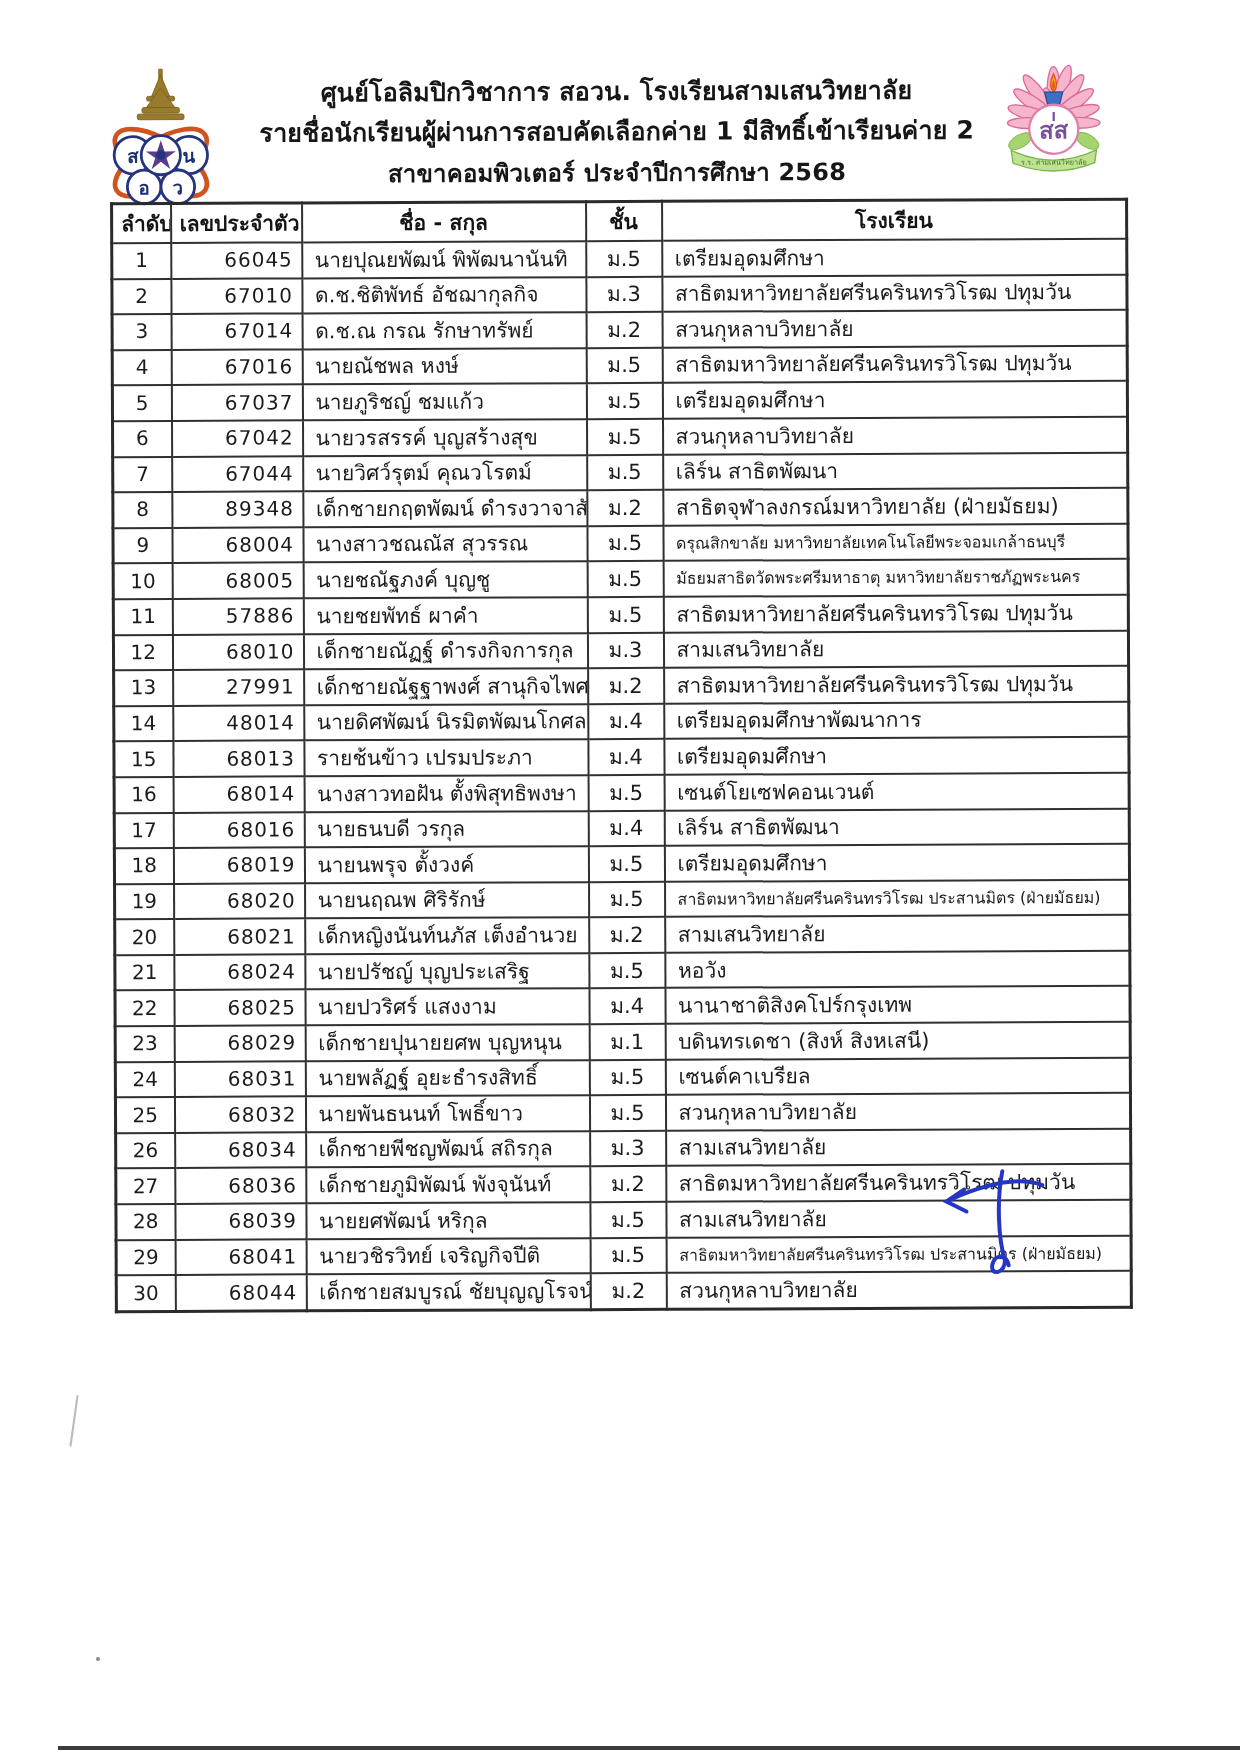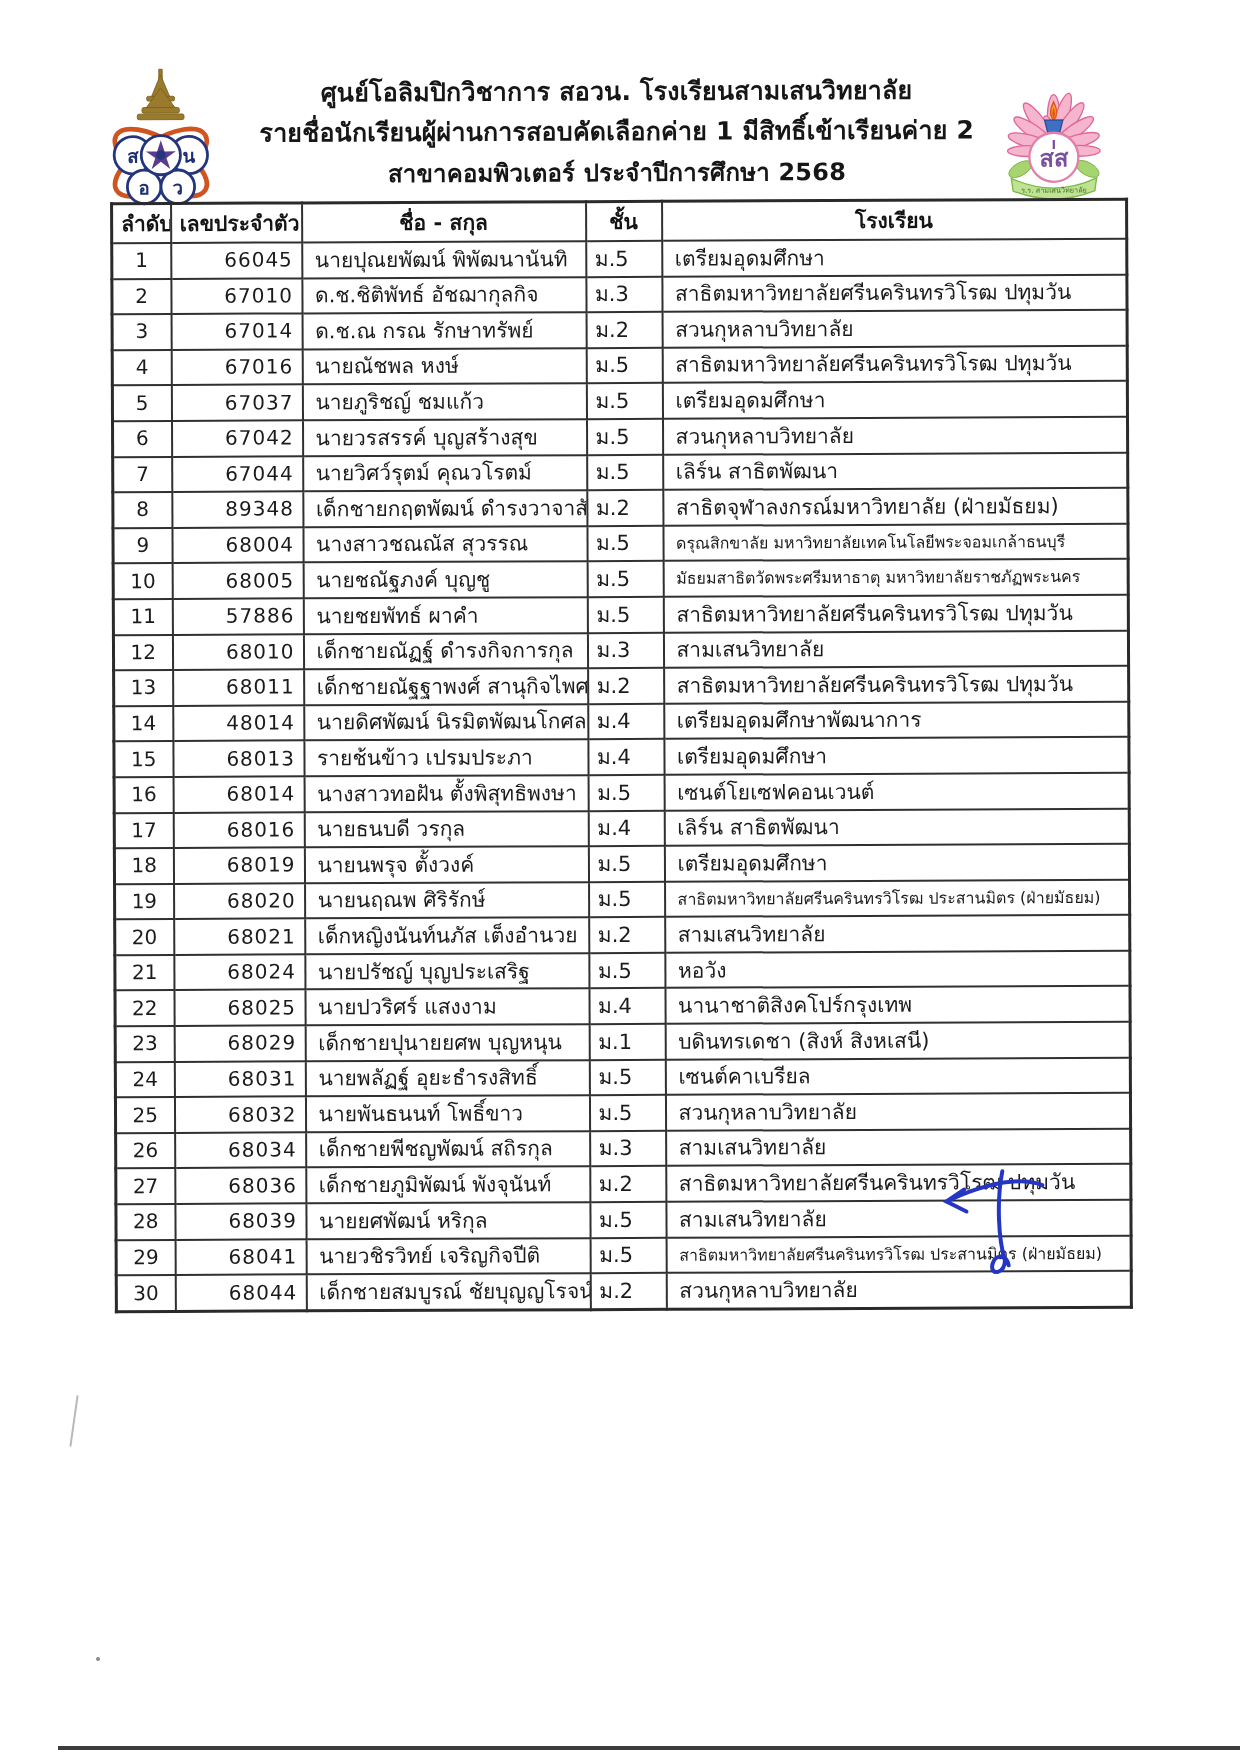--- a/index.html
+++ b/index.html
@@ -10,31 +10,31 @@
   }
   .sheet{position:absolute;inset:0;transform:rotate(-0.25deg);}
   
   .doc-header{position:relative;padding-top:72px;text-align:center;}
   .title-line{font-weight:700;color:#161616;letter-spacing:0.2px;}
   .t1{font-size:25px;line-height:40px;}
   .t2{font-size:25px;line-height:40px;}
   .t3{font-size:24px;line-height:42px;}
   .logo{position:absolute;}
   .logo-left{left:108px;top:62px;width:112px;height:158px;}
-  .logo-right{left:998px;top:72px;width:118px;height:138px;}
+  .logo-right{left:998px;top:44px;width:118px;height:138px;}
   
   .tbl-wrap{position:absolute;left:113px;top:200px;width:1015px;}
   table{border-collapse:collapse;table-layout:fixed;width:100%;}
   th,td{border:2px solid #303030;padding:0 8px;overflow:hidden;white-space:nowrap;}
   th{height:37px;font-size:21px;font-weight:700;text-align:center;color:#141414;}
   td{height:33.6px;font-size:21px;line-height:1.35;color:#1b1b1b;}
   td.c-no{text-align:center;font-size:20px;}
   td.c-id{text-align:right;letter-spacing:1px;font-size:20px;}
   td.c-name{text-align:left;padding-left:12px;}
-  td.c-grade{text-align:left;margin-left:16px;}
+  td.c-grade{text-align:center;margin-left:16px;}
   td.c-school{text-align:left;padding-left:12px;}
   td.c-school.small{font-size:16px;}
   table{border:3px solid #2a2a2a;}
   
   .signature{position:absolute;left:933px;top:1163px;width:115px;height:125px;}
   
   .scan-bottom{position:absolute;left:58px;right:0;bottom:4px;height:4px;background:#3c3c3c;}
   .scan-left-mark{position:absolute;left:73px;top:1395px;width:2px;height:52px;background:#b9b9b9;border-radius:2px;transform:rotate(8deg);}
   .scan-dot{position:absolute;left:96px;top:1657px;width:4px;height:4px;border-radius:50%;background:#8a8a8a;}
 </style>
@@ -235,21 +235,21 @@
     <tr>
       <td class="c-no">12</td>
       <td class="c-id">68010</td>
       <td class="c-name">เด็กชายณัฏฐ์ ดำรงกิจการกุล</td>
       <td class="c-grade">ม.3</td>
       <td class="c-school">สามเสนวิทยาลัย</td>
     </tr>
 
     <tr>
       <td class="c-no">13</td>
-      <td class="c-id">68011</td>
+      <td class="c-id">27991</td>
       <td class="c-name">เด็กชายณัฐฐาพงศ์ สานุกิจไพศาล</td>
       <td class="c-grade">ม.2</td>
       <td class="c-school">สาธิตมหาวิทยาลัยศรีนครินทรวิโรฒ ปทุมวัน</td>
     </tr>
 
     <tr>
       <td class="c-no">14</td>
       <td class="c-id">48014</td>
       <td class="c-name">นายดิศพัฒน์ นิรมิตพัฒนโกศล</td>
       <td class="c-grade">ม.4</td>

